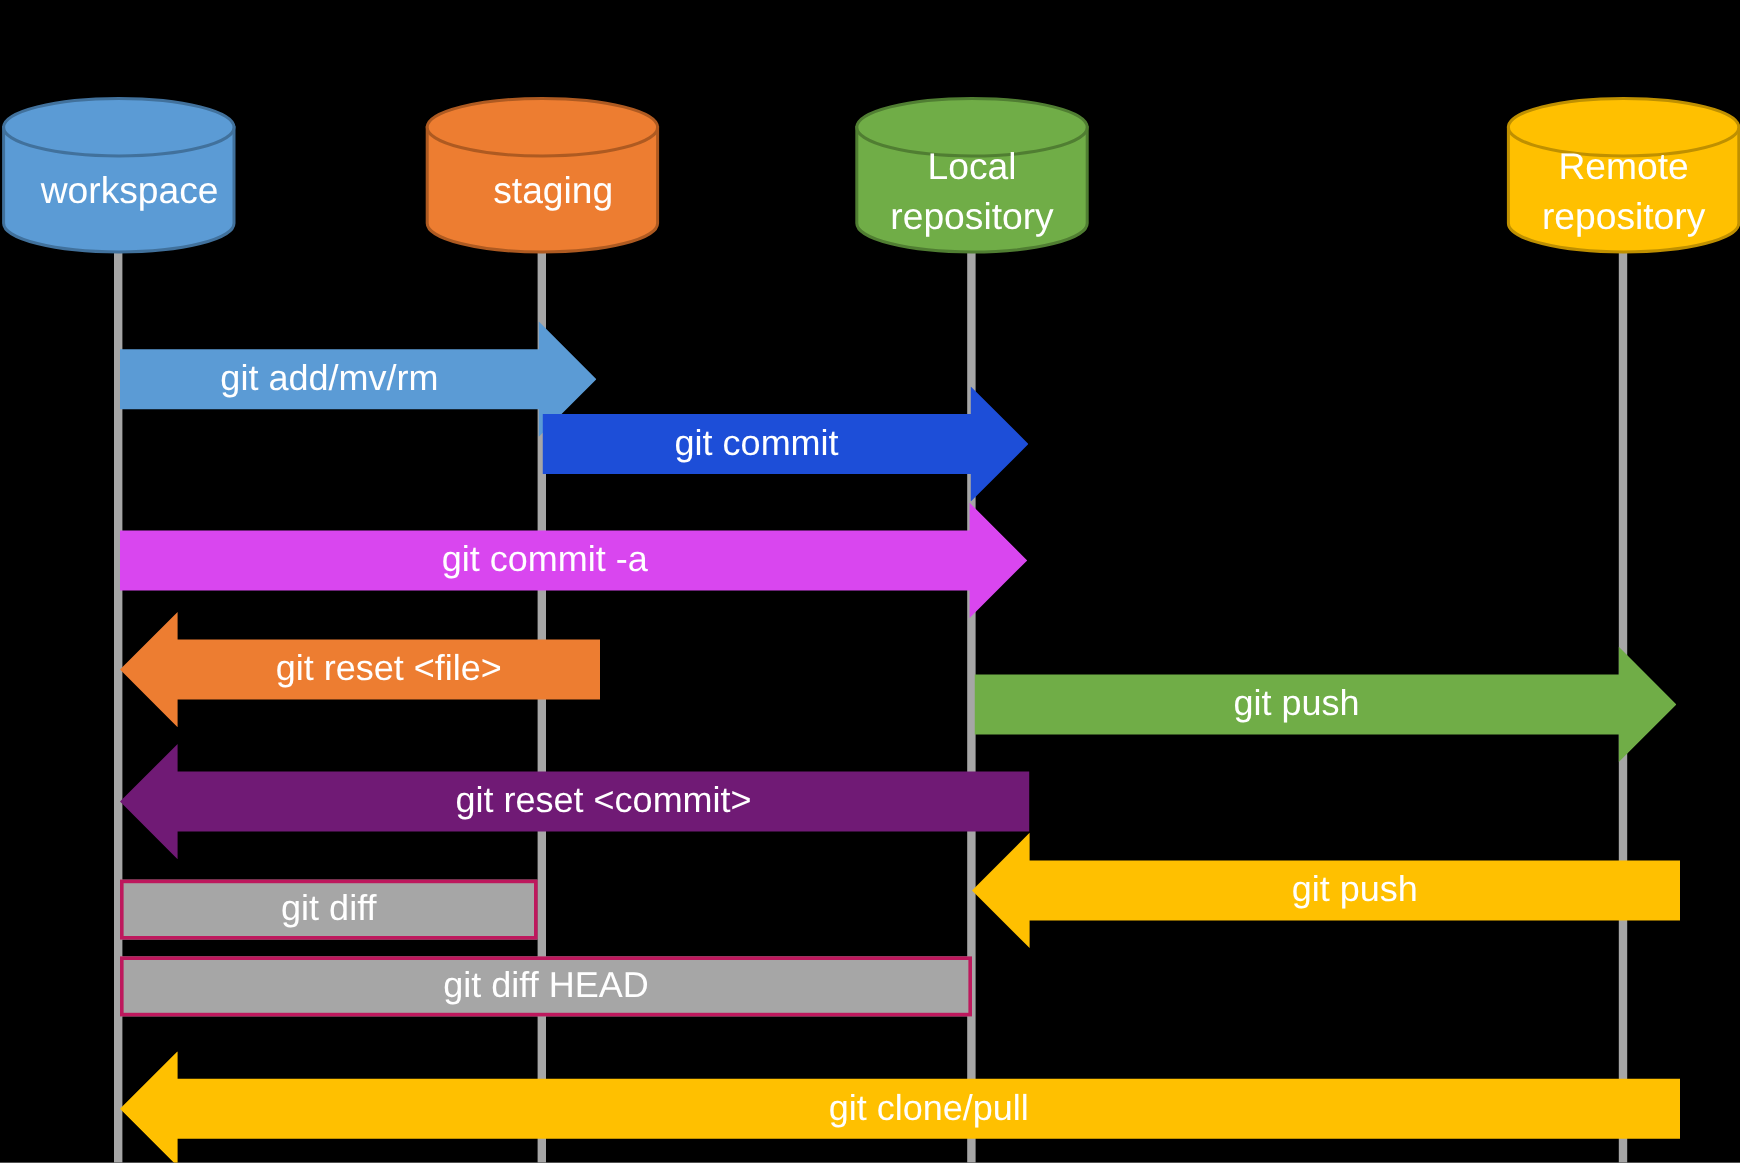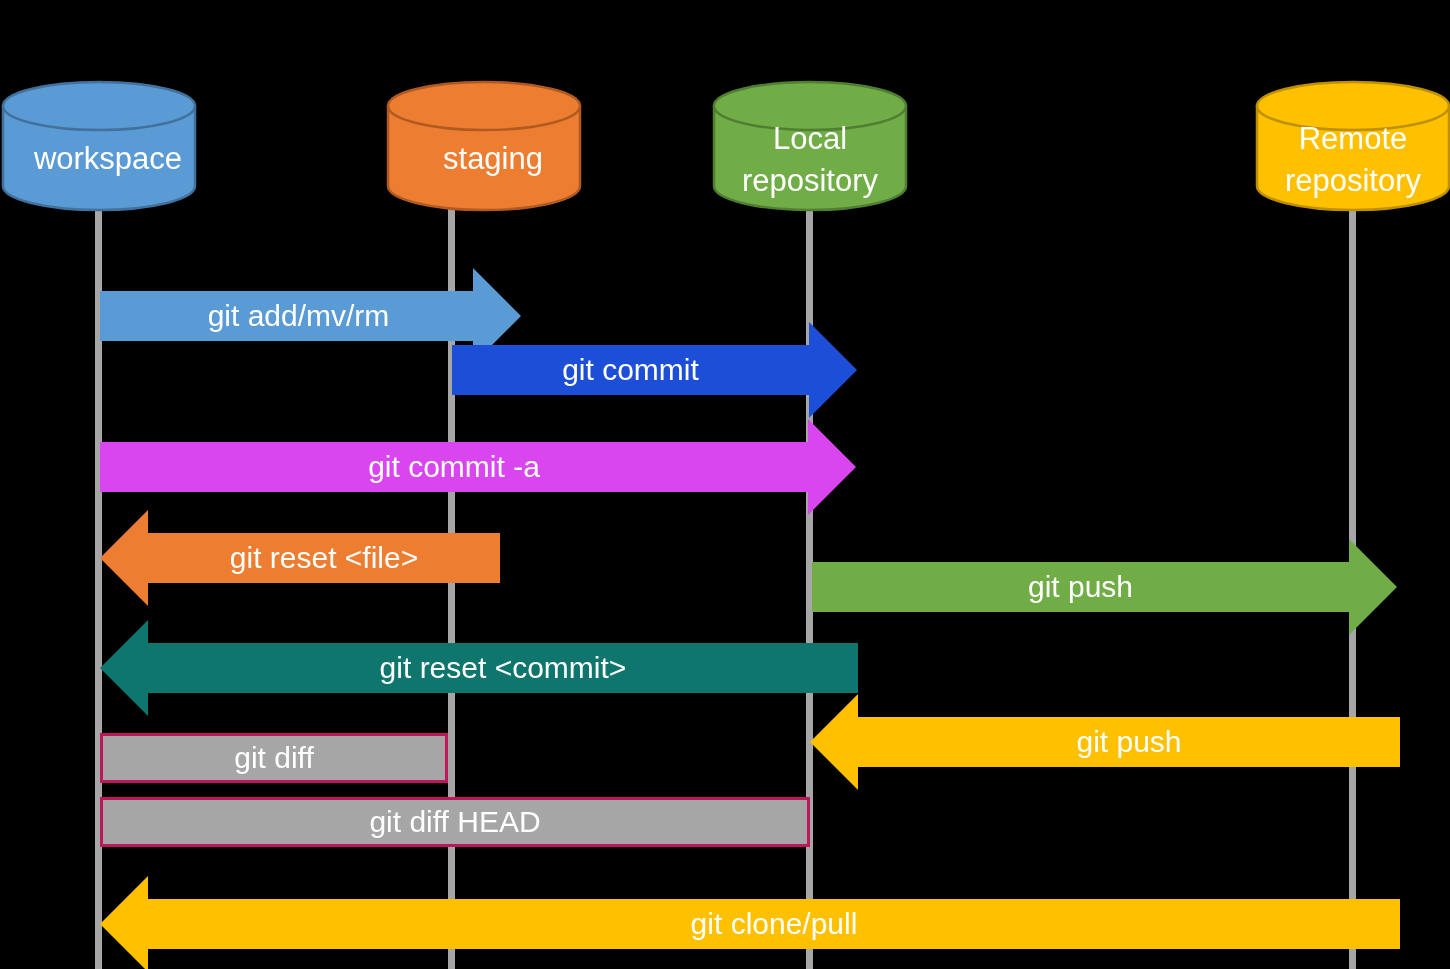--- a/index.html
+++ b/index.html
@@ -30,21 +30,21 @@
     z-index:2;
   }
   .arrow.right{
     clip-path:polygon(0 23px, calc(100% - 48px) 23px, calc(100% - 48px) 0, 100% 48px, calc(100% - 48px) 96px, calc(100% - 48px) 73px, 0 73px);
     padding-right:48px;
   }
   .arrow.left{
     clip-path:polygon(48px 0, 48px 23px, 100% 23px, 100% 73px, 48px 73px, 48px 96px, 0 48px);
     padding-left:48px;
   }
-  .a1{left:100px;top:268px;width:349px;padding-left:24px;}
+  .a1{left:100px;top:268px;width:349px;}
   .a2{left:452px;top:322px;width:357px;}
   .a3{left:100px;top:419px;width:708px;}
   .a4{left:100px;top:510px;width:352px;}
   .a5{left:812px;top:539px;width:537px;}
   .a6{left:100px;top:620px;width:710px;}
   .a7{left:810px;top:694px;width:542px;}
   .a8{left:100px;top:876px;width:1252px;}
   .arrow.right{box-sizing:content-box;}
   .arrow.left{box-sizing:content-box;}
   .a1,.a2,.a3,.a4,.a5,.a6,.a7,.a8{box-sizing:border-box;}
@@ -62,21 +62,21 @@
   .b1{left:100px;top:733px;width:348px;}
   .b2{left:100px;top:797px;width:710px;}
 
   
   .node{
     position:absolute;
     width:196px;height:132px;
     top:80px;
     z-index:3;
   }
-  .n1{left:1px;} .n2{left:354px;margin-left:32px;} .n3{left:712px;} .n4{left:1255px;}
+  .n1{left:1px;} .n2{left:354px;} .n3{left:712px;} .n4{left:1255px;}
   .node svg{position:absolute;left:0;top:0;width:196px;height:132px;}
   .node-label{
     position:absolute;left:0;right:0;
     text-align:center;
     font-size:31px;
     line-height:42px;
     top:38px;
   }
   .node-label.single{
     top:60px;
@@ -102,21 +102,21 @@
   </div>
   <div class="arrow right a3" style="background: #d946ef;">
     <span>git commit -a</span>
   </div>
   <div class="arrow left a4" style="background: rgb(237, 125, 49);">
     <span>git reset &lt;file&gt;</span>
   </div>
   <div class="arrow right a5" style="background: rgb(112, 173, 71);">
     <span>git push</span>
   </div>
-  <div class="arrow left a6" style="background: #0f766e;">
+  <div class="arrow left a6" style="background: #701a75;">
     <span>git reset &lt;commit&gt;</span>
   </div>
   <div class="arrow left a7" style="background: rgb(255, 192, 0);">
     <span>git push</span>
   </div>
   <div class="arrow left a8" style="background: rgb(255, 192, 0);">
     <span>git clone/pull</span>
   </div>
 
   <div class="bar b1" style="background: rgb(166, 166, 166);">

